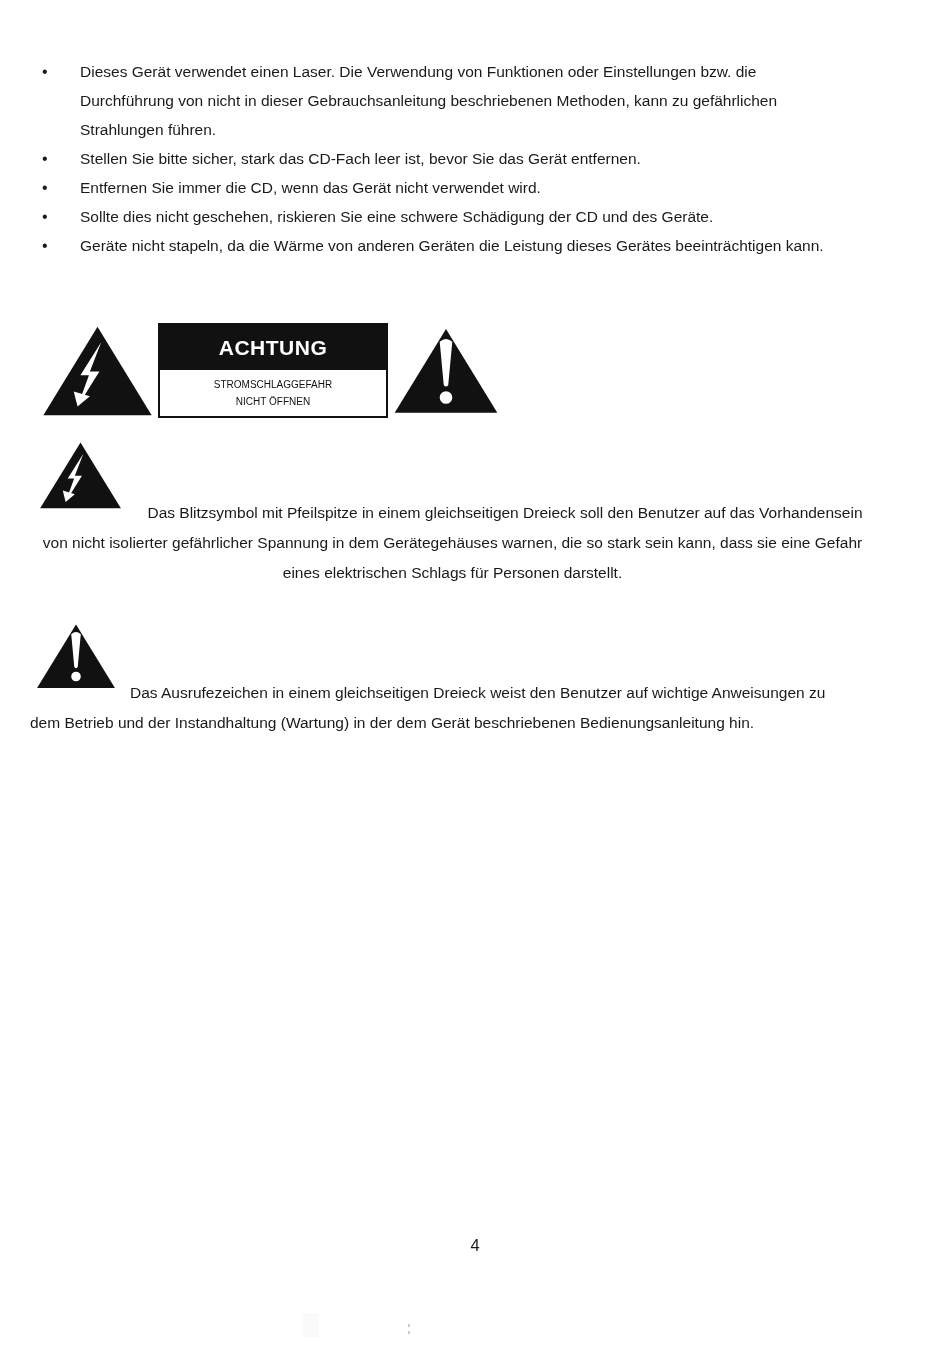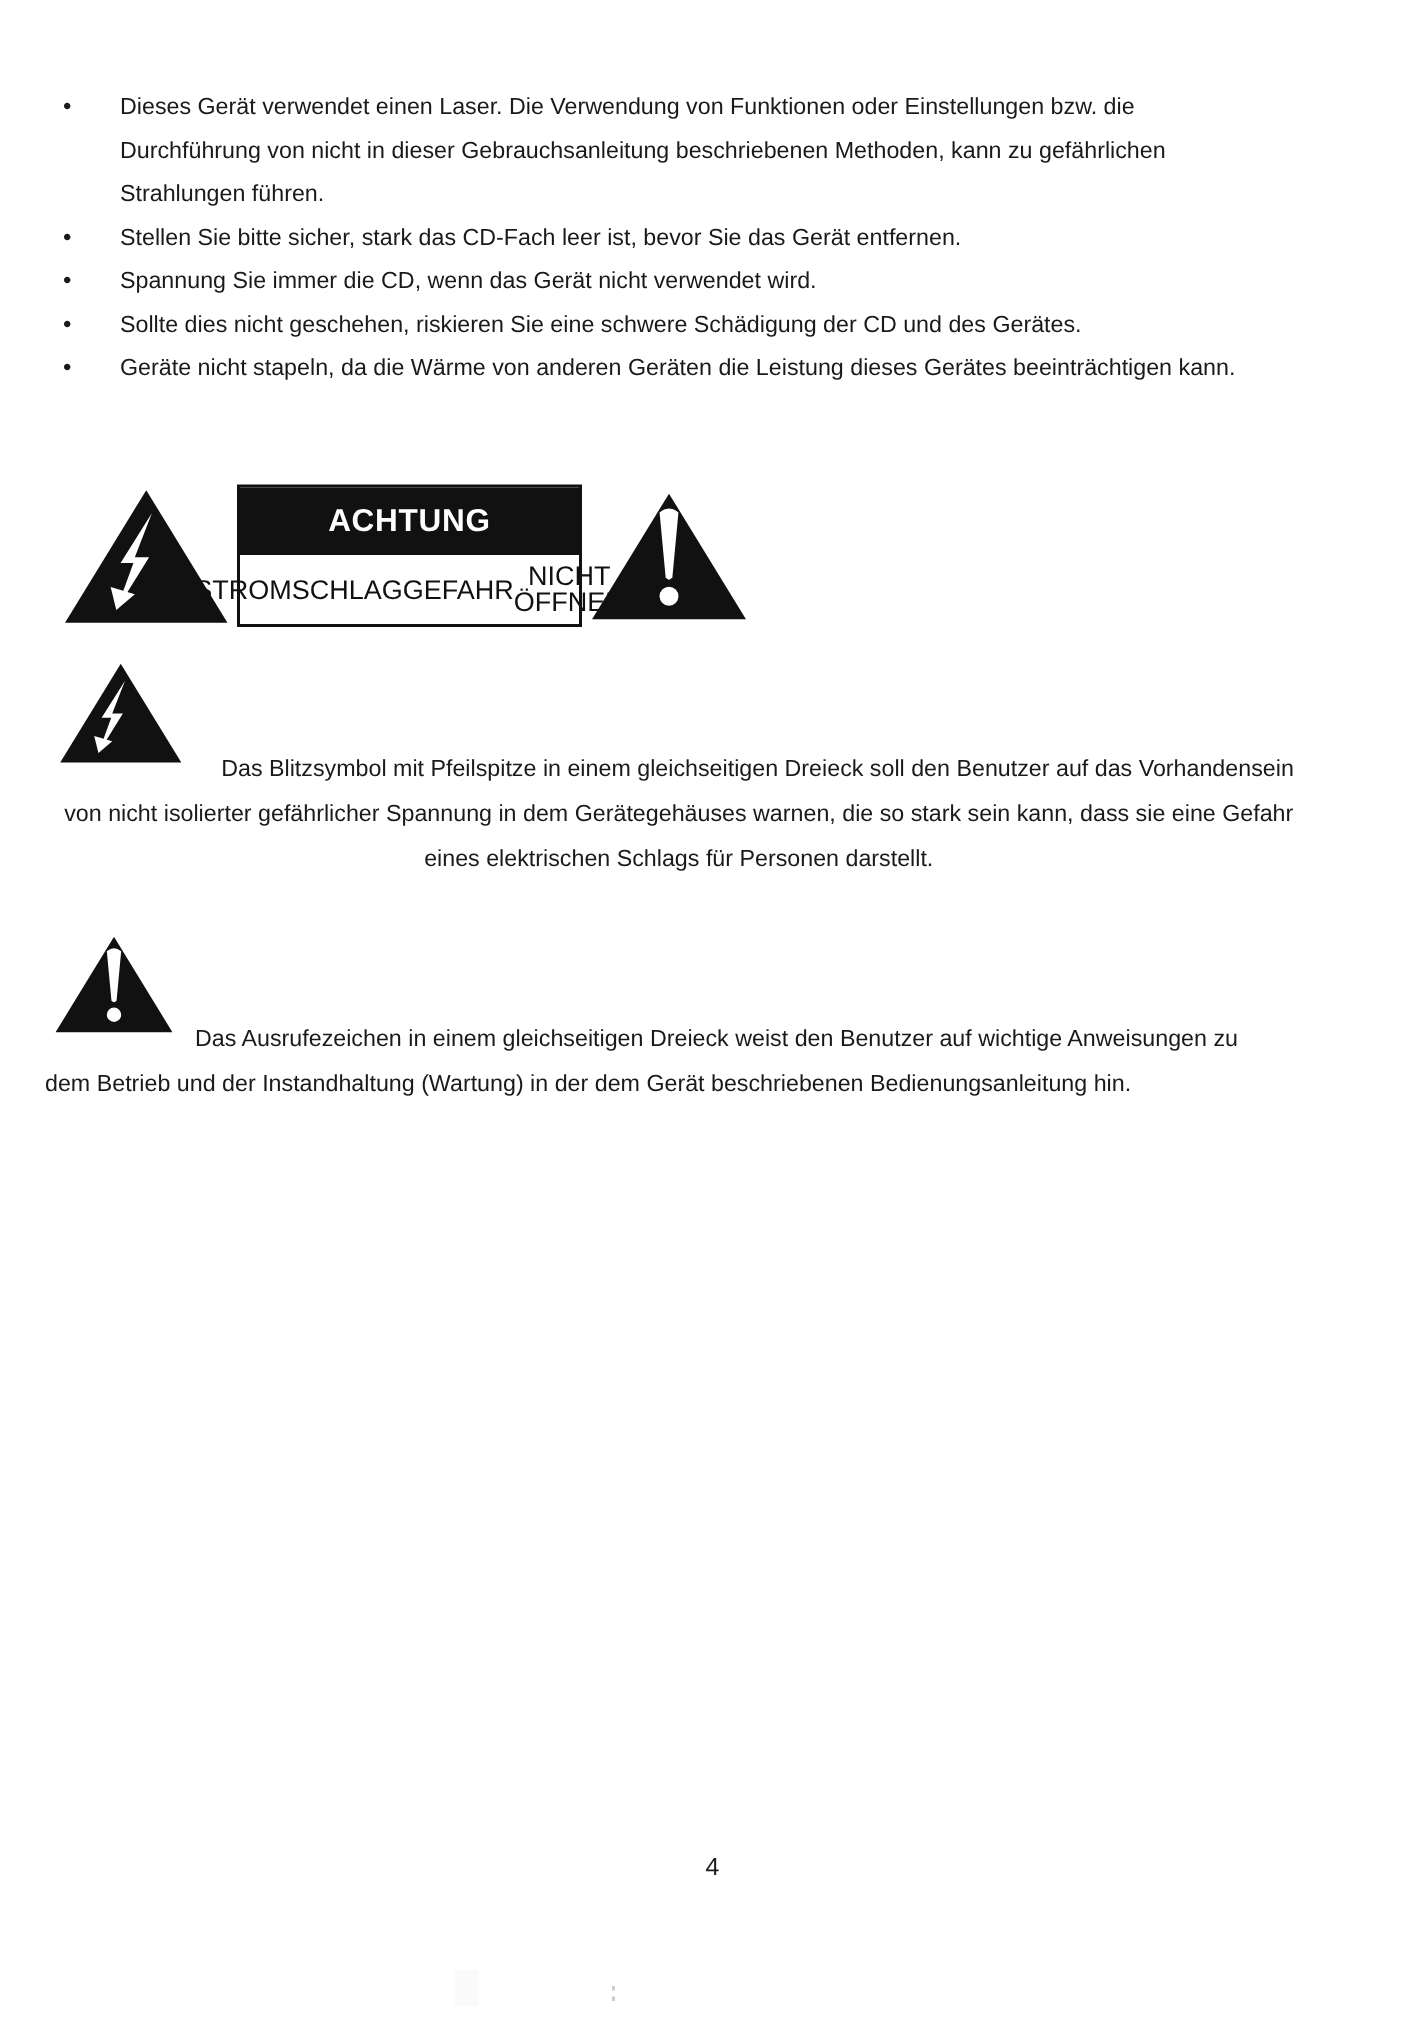--- a/index.html
+++ b/index.html
@@ -61,24 +61,24 @@
     display: flex;
     align-items: center;
     justify-content: center;
     font-weight: bold;
     font-size: 21px;
     letter-spacing: 0.5px;
   }
   .caution-body {
     flex: 1;
     display: flex;
-    flex-direction: row;
+    flex-direction: column;
     align-items: center;
     justify-content: center;
-    font-size: 18px;
+    font-size: 10px;
     line-height: 17px;
     color: #111;
     text-align: center;
   }
   
   .note-icon-lightning { position: absolute; top: 437px; left: 38px; }
   .note-text-lightning {
     position: absolute;
     top: 498px;
     left: 30px;
@@ -126,22 +126,22 @@
   }
 </style>
 </head>
 <body>
 
 <div class="page">
 
   <ul class="bullets">
     <li>Dieses Gerät verwendet einen Laser. Die Verwendung von Funktionen oder Einstellungen bzw. die Durchführung von nicht in dieser Gebrauchsanleitung beschriebenen Methoden, kann zu gefährlichen Strahlungen führen.</li>
     <li>Stellen Sie bitte sicher, stark das CD-Fach leer ist, bevor Sie das Gerät entfernen.</li>
-    <li>Spannung Sie immer die CD, wenn das Gerät nicht verwendet wird.</li>
-    <li>Sollte dies nicht geschehen, riskieren Sie eine schwere Schädigung der CD und des Gerätes.</li>
+    <li>Entfernen Sie immer die CD, wenn das Gerät nicht verwendet wird.</li>
+    <li>Sollte dies nicht geschehen, riskieren Sie eine schwere Schädigung der CD und des Geräte.</li>
     <li>Geräte nicht stapeln, da die Wärme von anderen Geräten die Leistung dieses Gerätes beeinträchtigen kann.</li>
   </ul>
 
   <div class="warning-graphic">
     <svg class="tri" width="115" height="95" viewBox="0 0 120 100">
       <path d="M60 4 L117 97 L3 97 Z" fill="#111"></path>
       <polygon points="64,20 42,55 51,55 39,88 62,51 52,51" fill="#fff"></polygon>
       <polygon points="39,88 52,77 35,72" fill="#fff"></polygon>
     </svg>
     <div class="caution-box">

